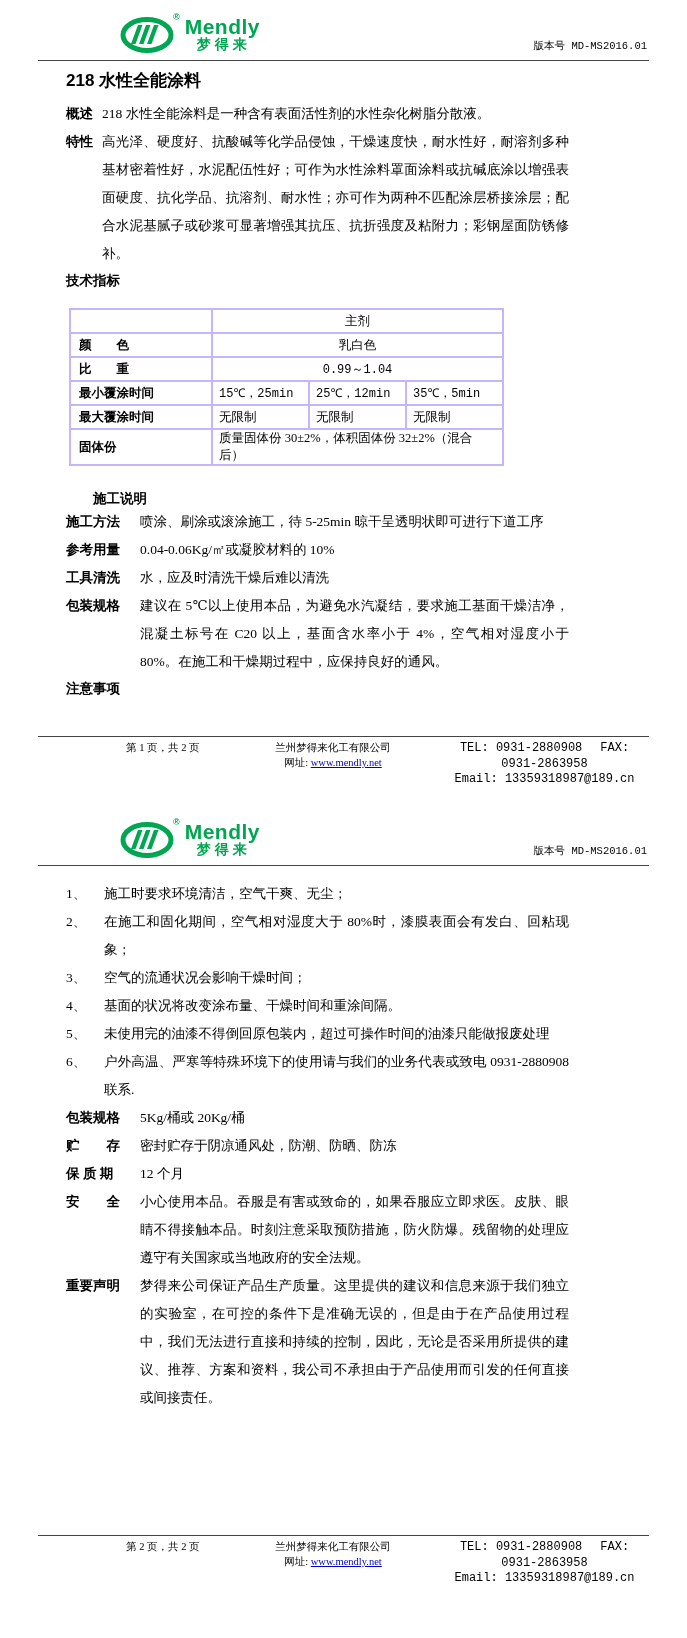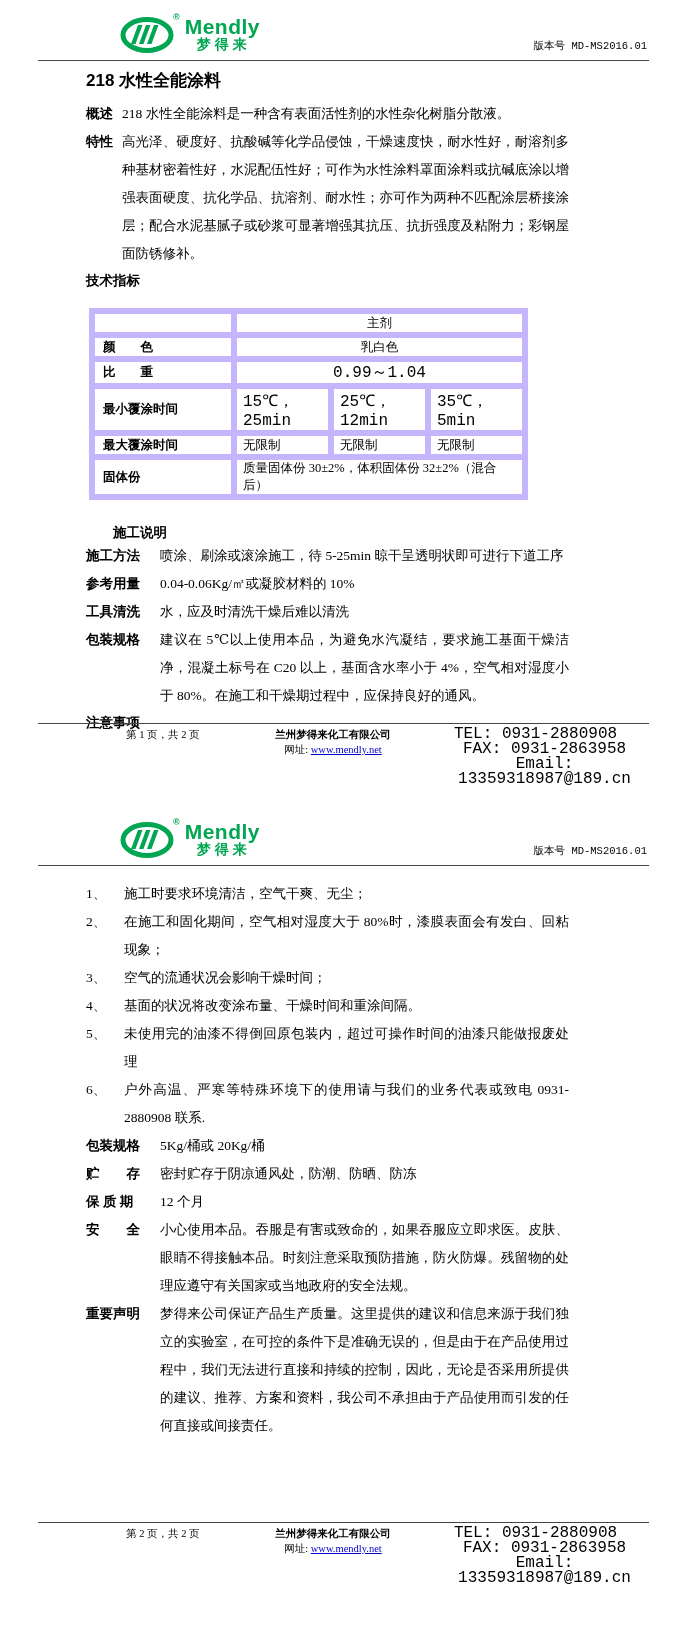--- a/index.html
+++ b/index.html
@@ -17,49 +17,49 @@
   .p2 .page-header{padding-top:24px;}
   .logo{display:flex; align-items:center; gap:3px;}
   .emblem{display:block;}
   .reg{color:var(--green); font-size:9px; font-weight:bold; align-self:flex-start; margin:-2px 2px 0 -6px; font-family:"Liberation Sans",sans-serif;}
   .logo-txt .en{font-family:"Liberation Sans",sans-serif; font-weight:bold; font-size:21px; color:var(--green); letter-spacing:.5px; line-height:19px;}
   .logo-txt .cn{font-family:"Liberation Sans",sans-serif; font-weight:bold; font-size:14px; color:var(--green); letter-spacing:4px; margin-left:12px; line-height:16px;}
   .version{font-size:10.5px; padding-bottom:1px; font-family:"Liberation Mono","DejaVu Sans Mono",monospace;}
   .rule{border:none; border-top:1.5px solid var(--line); margin:6px 38px 0 38px;}
 
   
-  .content{padding:0 118px 0 86px;}
+  .content{padding:0 118px 0 66px;}
   .title{font-size:17px; font-weight:bold; margin:8px 0 0 0; font-family:"Liberation Sans",sans-serif;}
   .sec{font-size:13.5px; font-weight:bold; margin:0;}
   .kv{display:grid; grid-template-columns:62px 1fr; column-gap:12px; line-height:28px; font-size:13.5px;}
   .kv.narrow{grid-template-columns:28px 1fr; column-gap:8px;}
   .kv .k{font-weight:bold; white-space:pre;}
   .kv .v{text-align:justify;}
   .mt8{margin-top:8px;} .mt4{margin-top:4px;} .mt24{margin-top:24px;margin-left:27px;} .mt14{margin-top:14px;}
 
   
   .spec{border-collapse:collapse; margin:18px 0 0 3px; font-size:12.5px; table-layout:fixed; width:433px;}
-  .spec td{border:6px solid #c4b5fd; height:24px; padding:0 6px; overflow:hidden;}
+  .spec td{border:2px solid #c4b5fd; height:24px; padding:0 6px; overflow:hidden;}
   .spec .lbl{font-weight:bold; padding-left:8px; white-space:pre;}
   .spec .ctr{text-align:center;}
-  .mono{font-family:"Liberation Mono","DejaVu Sans Mono",monospace; font-size:16px;}
+  .mono{font-family:"Liberation Mono","DejaVu Sans Mono",monospace; font-size:12px;}
 
   
   .note{display:grid; grid-template-columns:38px 1fr; line-height:28px; font-size:13.5px;}
   .note .v{text-align:justify;}
 
   
   .page-footer{position:absolute; left:0; right:0;}
   .p1 .page-footer{bottom:8px;}
   .p2 .page-footer{bottom:52px;}
   .foot-rule{border:none; border-top:1.5px solid var(--line); margin:0 38px 3px 38px;}
   .foot-row{display:flex; font-size:10.5px; padding:0 40px 0 126px; line-height:15px;}
   .foot-left{width:118px;}
   .foot-mid{width:178px; text-align:center;}
-  .foot-company{font-weight:bold;text-align:center;}
+  .foot-company{font-weight:normal;text-align:center;}
   .foot-right{flex:1; text-align:center;margin-left:20px;}
   .gap{display:inline-block; width:18px;}
   .link{color:var(--link); text-decoration:underline; cursor:pointer;}
 </style>
 </head>
 <body>
 
 <section class="page p1">
   <header class="page-header">
     <div class="logo">

